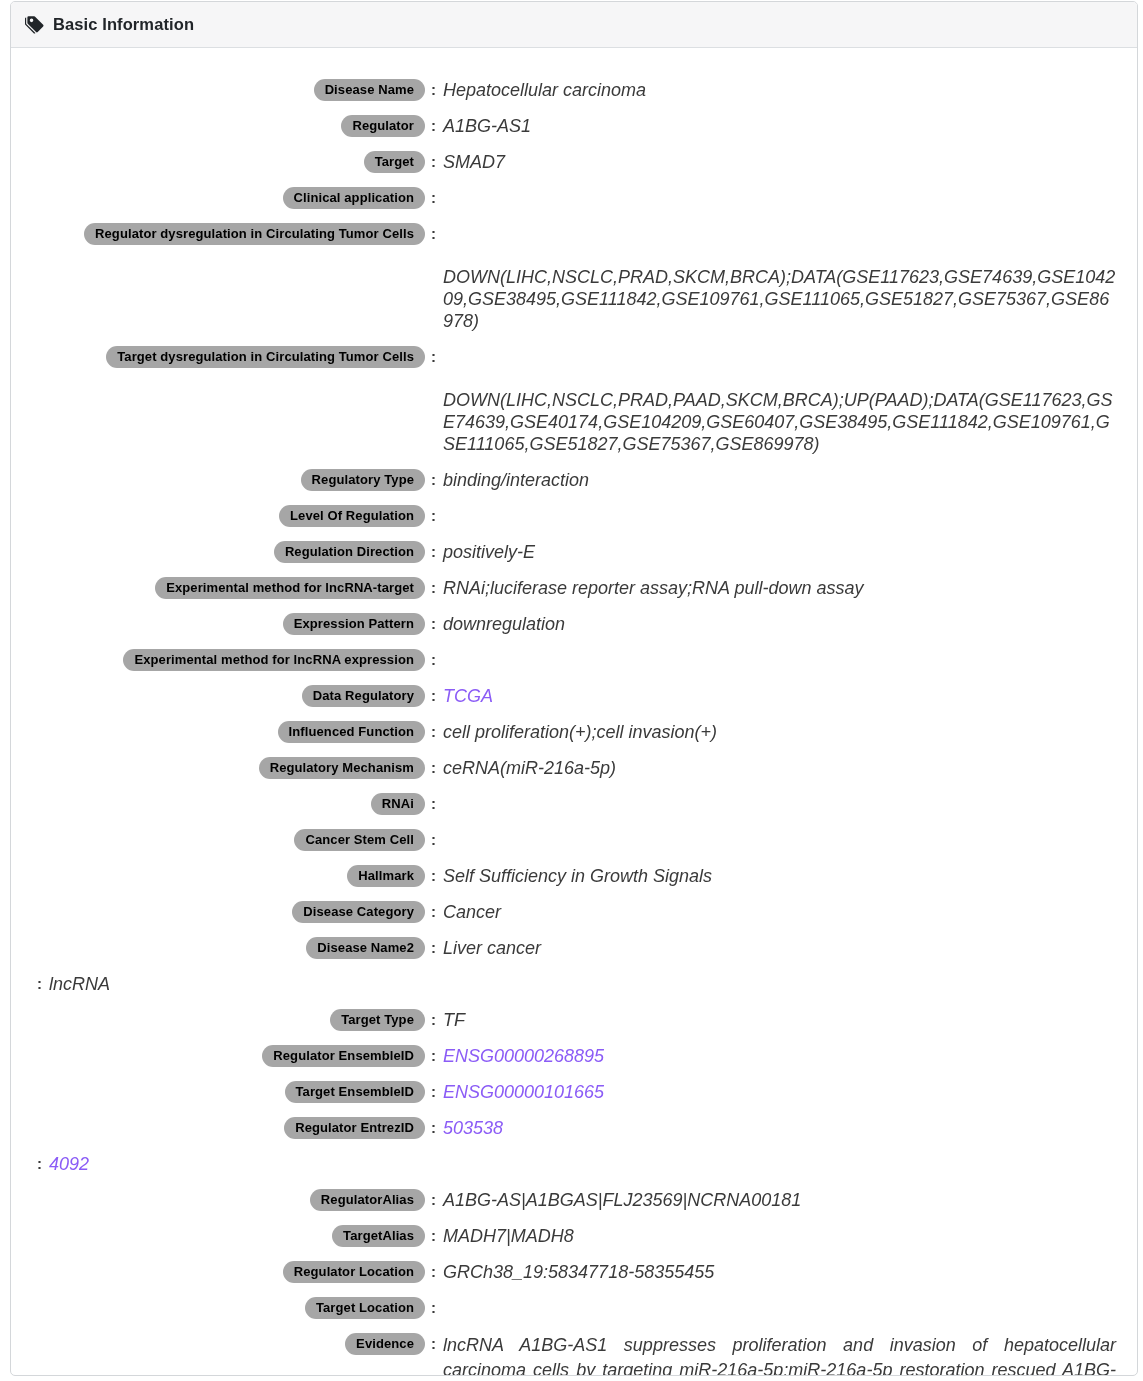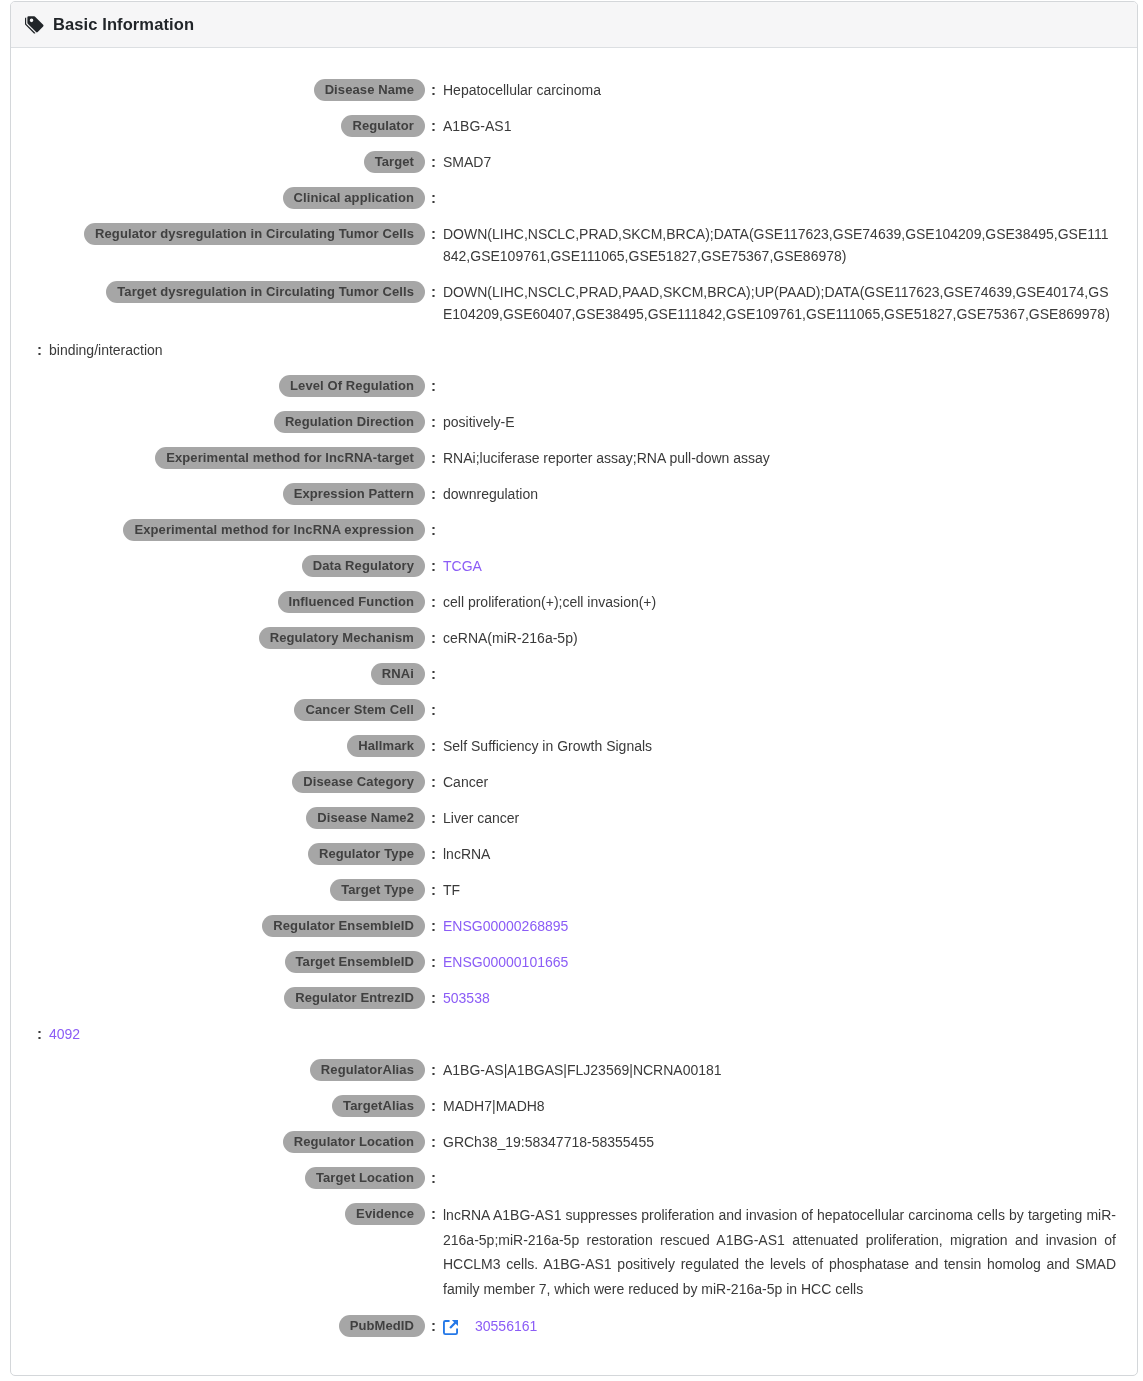--- a/index.html
+++ b/index.html
@@ -24,34 +24,34 @@
   }
   .card-body{ padding:24px 20px 20px 20px; box-sizing:border-box; }
   .field-row{
     display:flex; align-items:flex-start; padding:7px 0; box-sizing:border-box;
   }
   .label-col{
     flex:0 0 394px; min-width:394px;
     display:flex; justify-content:flex-end;
   }
   .pill{
-    background:#a6a6a6; color:#404040;
+    background:#a6a6a6; color:#000000;
     font-size:13px; font-weight:700; line-height:22px;
     padding:0 11px; border-radius:12px; white-space:nowrap;
     letter-spacing:0.1px;
   }
   .colon{
     flex:0 0 auto; margin:0 7px 0 6px;
     font-size:15px; font-weight:700; color:#3a3a3a; line-height:22px;
   }
   .value{
-    flex:1 1 auto; font-size:14px; color:#3a3a3a; line-height:22px;
-    padding-right:1px; min-height:22px;
-  }
-  .value.breakall{ word-break:break-all; }
+    flex:1 1 auto; font-size:18px; color:#3a3a3a; line-height:22px;
+    padding-right:1px; min-height:22px;font-style:italic;
+  }
+  .value.breakall{ word-break:break-all;margin-top:43px; }
   .value.justify{ text-align:justify; line-height:24.5px; }
   a.link{
     color:#8b5cf6; text-decoration:none; cursor:pointer;
   }
   .pubmed-wrap{ display:inline-flex; align-items:center; gap:17px; }
   .ext-icon{ display:inline-flex; position:relative; top:1px; }
 </style>
 </head>
 <body>
 
@@ -108,20 +108,23 @@
 
   <div class="field-row">
     <div class="label-col">
       <span class="pill">Target dysregulation in Circulating Tumor Cells</span>
     </div>
     <span class="colon">:</span>
     <div class="value breakall"><span>DOWN(LIHC,NSCLC,PRAD,PAAD,SKCM,BRCA);UP(PAAD);DATA(GSE117623,GSE74639,GSE40174,GSE104209,GSE60407,GSE38495,GSE111842,GSE109761,GSE111065,GSE51827,GSE75367,GSE869978)</span></div>
   </div>
 
   <div class="field-row">
+    <div class="label-col">
+      <span class="pill">Regulatory Type</span>
+    </div>
     <span class="colon">:</span>
     <div class="value"><span>binding/interaction</span></div>
   </div>
 
   <div class="field-row">
     <div class="label-col">
       <span class="pill">Level Of Regulation</span>
     </div>
     <span class="colon">:</span>
     <div class="value"><span></span></div>
@@ -216,23 +219,20 @@
 
   <div class="field-row">
     <div class="label-col">
       <span class="pill">Disease Name2</span>
     </div>
     <span class="colon">:</span>
     <div class="value"><span>Liver cancer</span></div>
   </div>
 
   <div class="field-row">
-    <div class="label-col">
-      <span class="pill">Regulator Type</span>
-    </div>
     <span class="colon">:</span>
     <div class="value"><span>lncRNA</span></div>
   </div>
 
   <div class="field-row">
     <div class="label-col">
       <span class="pill">Target Type</span>
     </div>
     <span class="colon">:</span>
     <div class="value"><span>TF</span></div>

